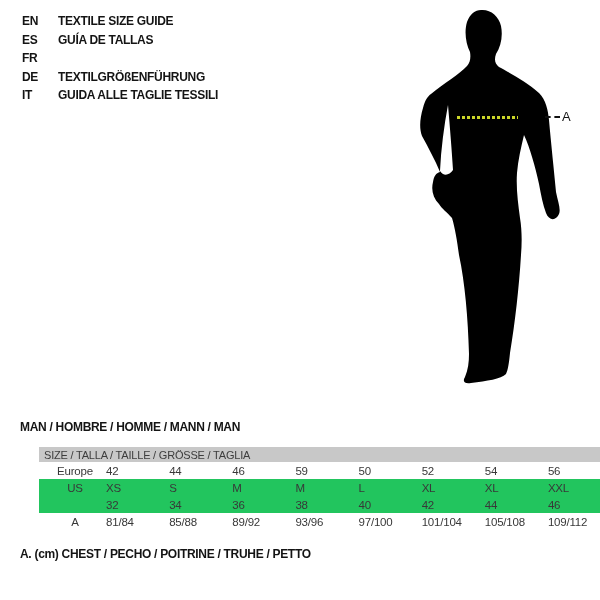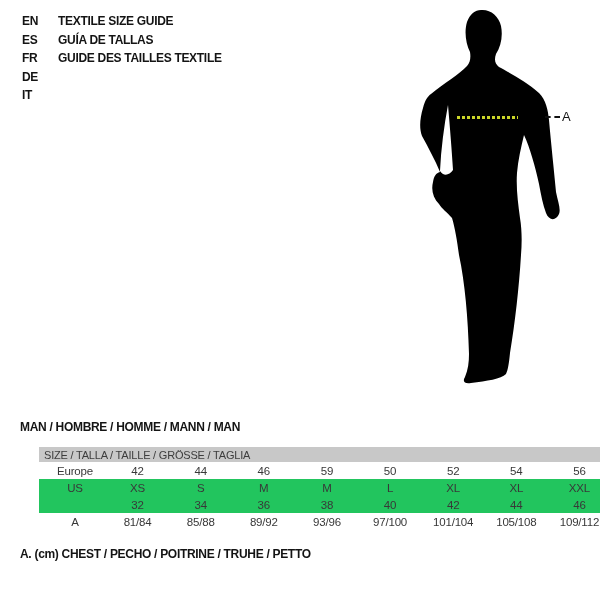--- a/index.html
+++ b/index.html
@@ -16,21 +16,21 @@
   
   .figure-wrap{position:absolute;left:415px;top:8px;width:150px;height:380px;}
   .chest-line{position:absolute;left:457px;top:116px;width:61px;height:3px;
     background:repeating-linear-gradient(90deg,#cbd628 0 3px,transparent 3px 5px);}
   .measure-dash{position:absolute;left:545px;top:116px;width:15px;height:0;border-top:2px dashed #111;}
   .measure-label{position:absolute;left:562px;top:109px;font-size:13px;font-weight:400;}
   
   .man-title{position:absolute;left:20px;top:420px;font-size:12px;font-weight:bold;letter-spacing:-0.3px;}
   
   table.size{position:absolute;left:18px;top:447px;width:572px;border-collapse:collapse;table-layout:fixed;margin-left:21px;}
-  table.size td{padding:0;height:17px;text-align:center;font-size:11.5px;font-weight:400;color:#383838;letter-spacing:-0.2px;}
+  table.size td{padding:0;height:17px;font-size:11.5px;font-weight:400;color:#383838;letter-spacing:-0.2px;}
   table.size tr.thead td{background:#c8c8c8;height:15px;text-align:left;padding-left:5px;font-size:11px;color:#3d3d3d;}
   table.size td.rlabel{text-align:center;padding-left:5px;}
   table.size tr.shaded td{background:#22c55e;}
   
   .footnote{position:absolute;left:20px;top:547px;font-size:12px;font-weight:bold;letter-spacing:-0.3px;text-align:right;}
 </style>
 </head>
 <body>
 
 <div id="canvas">
@@ -39,27 +39,28 @@
     <div class="lang-row">
       <span class="lang-code">EN</span>
       <span>TEXTILE SIZE GUIDE</span>
     </div>
     <div class="lang-row">
       <span class="lang-code">ES</span>
       <span>GUÍA DE TALLAS</span>
     </div>
     <div class="lang-row">
       <span class="lang-code">FR</span>
-      <span>GUIDE DES TAILLES TEXTILE</span>
     </div>
     <div class="lang-row">
       <span class="lang-code">DE</span>
+      <span>TEXTILGRÖßENFÜHRUNG</span>
     </div>
     <div class="lang-row">
       <span class="lang-code">IT</span>
+      <span>GUIDA ALLE TAGLIE TESSILI</span>
     </div>
   </div>
 
 
   <div class="figure-wrap">
     <svg width="150" height="380" viewBox="0 0 150 380" xmlns="http://www.w3.org/2000/svg">
       <path fill="#000000" fill-rule="evenodd" d="
         M66,2
         C75,1 84,8 86,18
         C88,28 86,38 81,46

